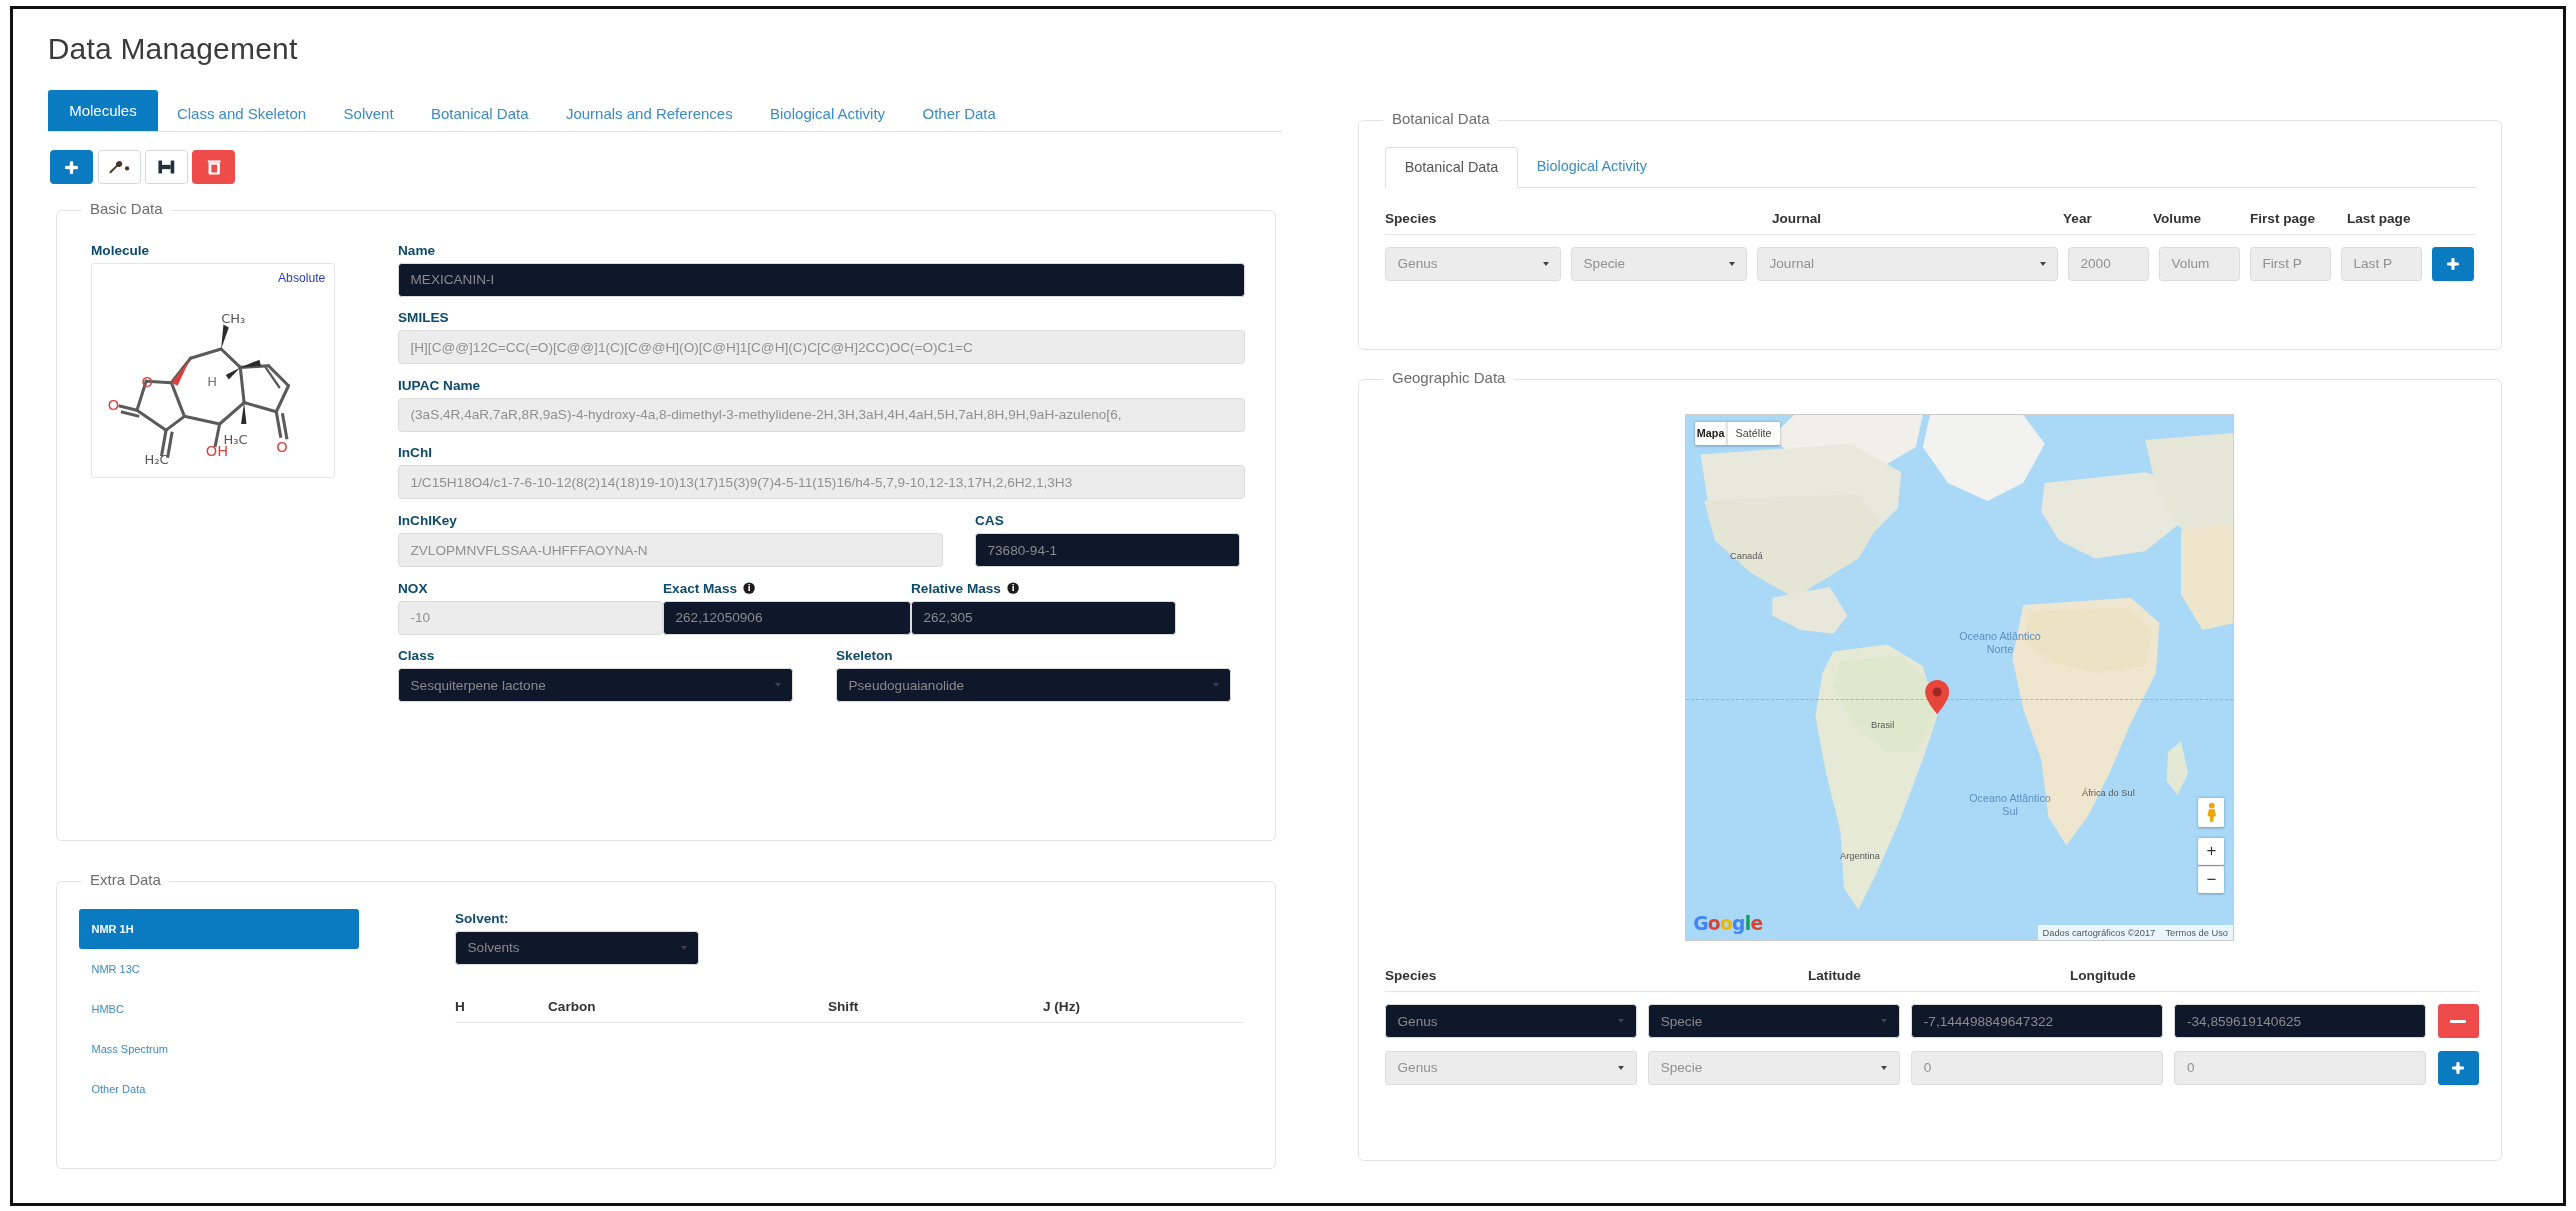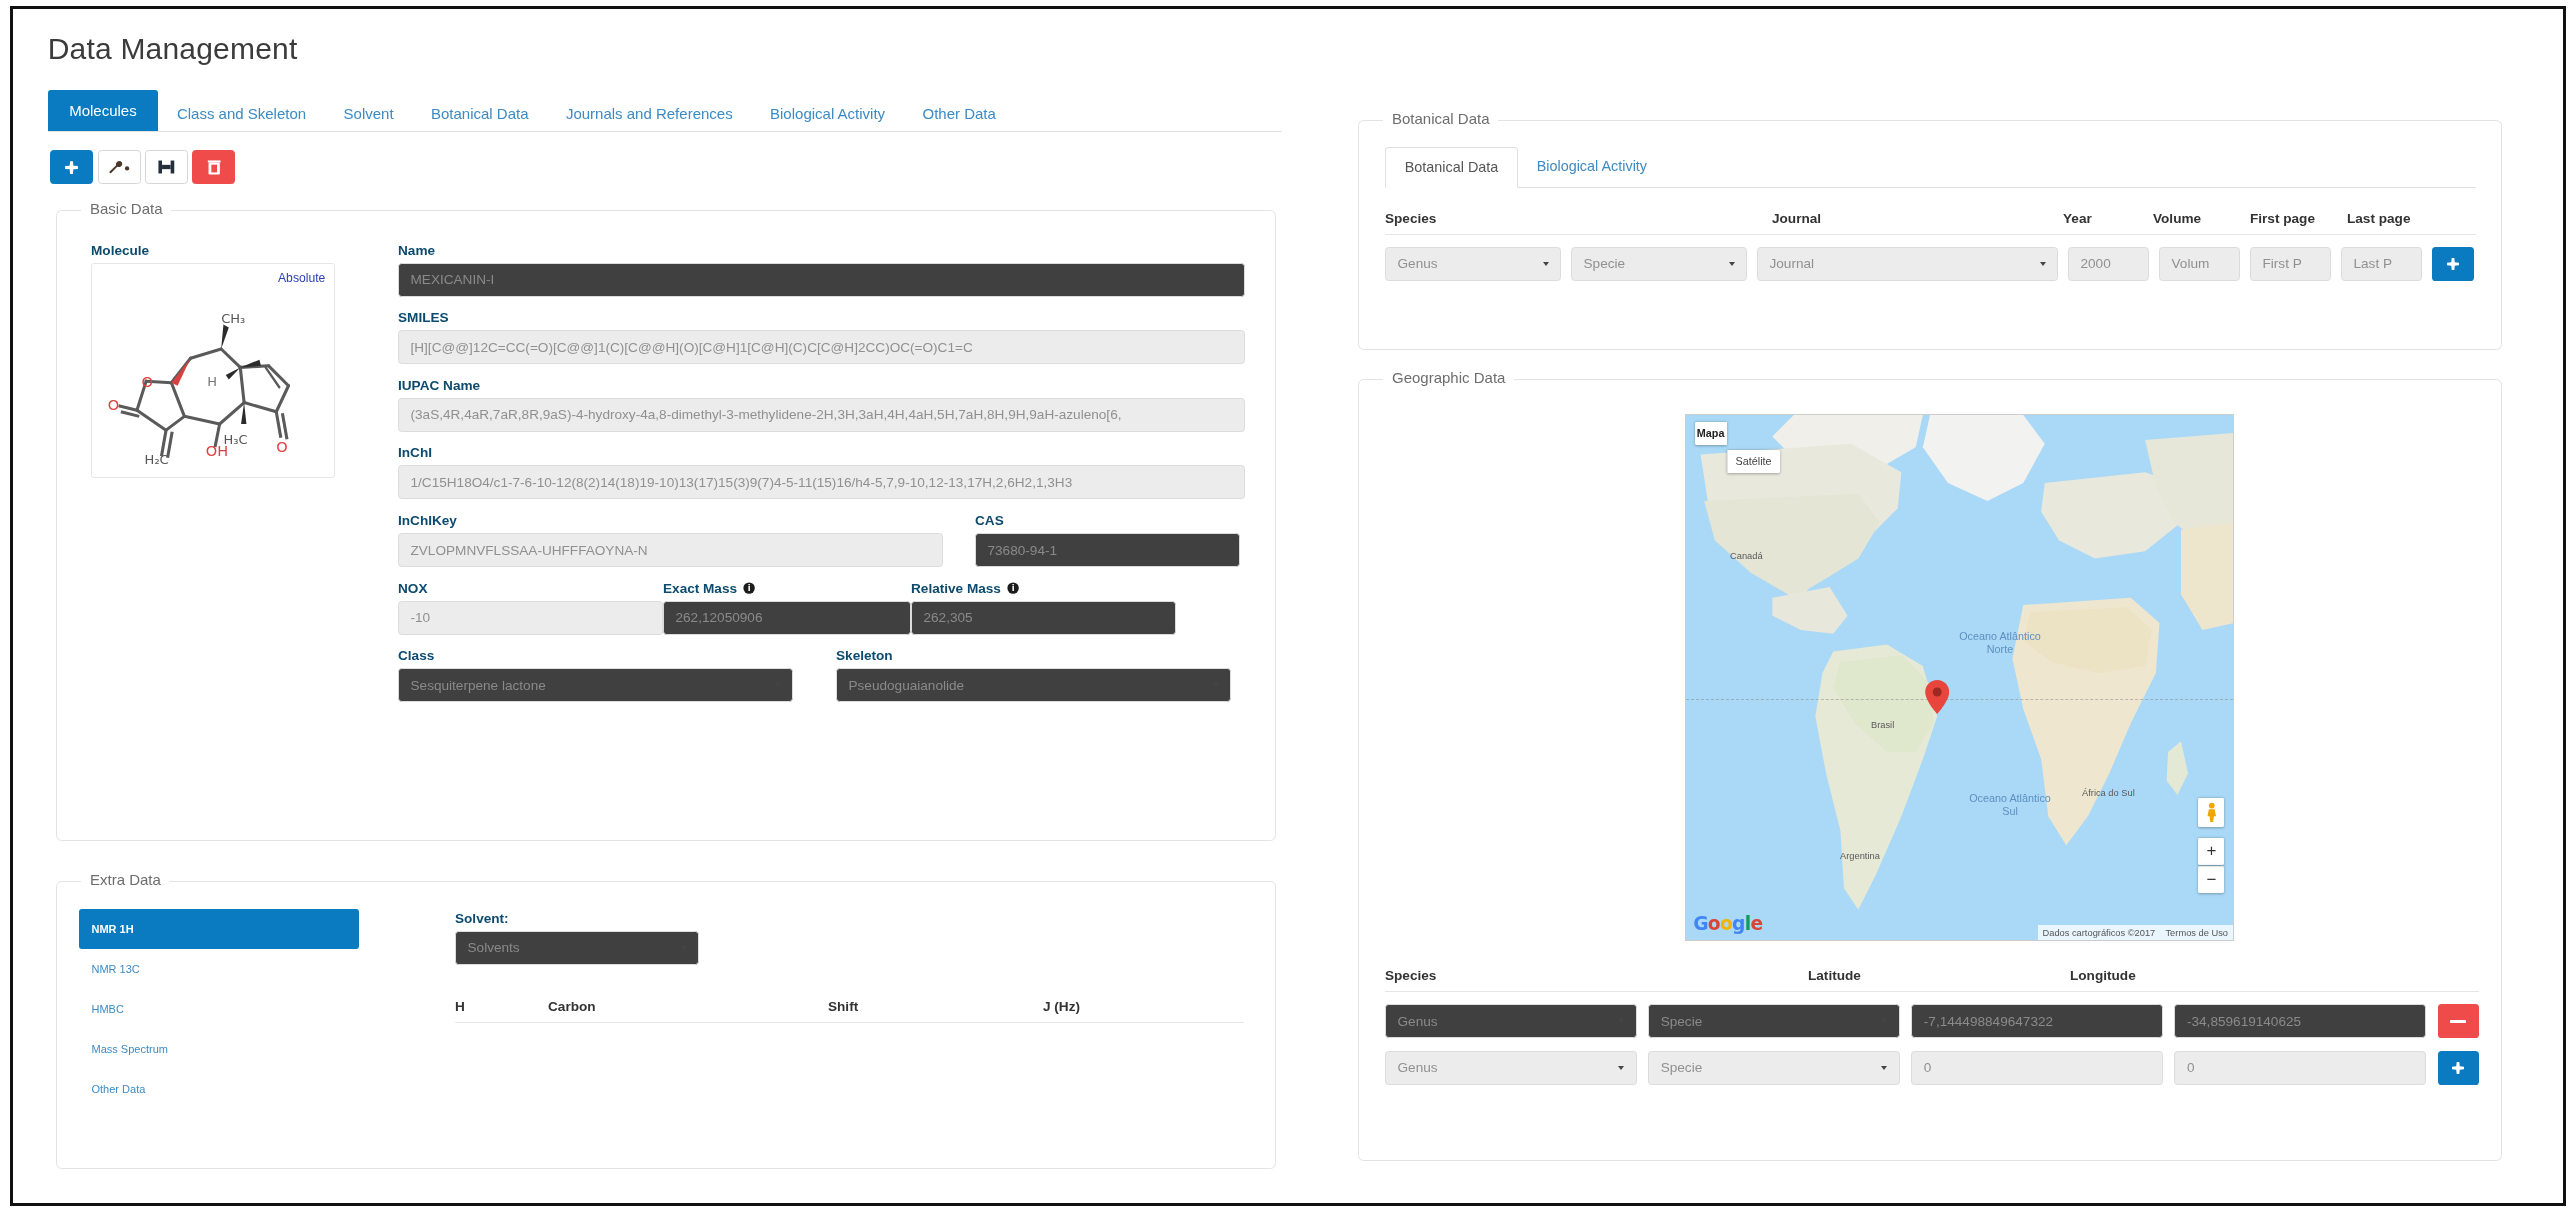--- a/index.html
+++ b/index.html
@@ -31,21 +31,21 @@
   .tbtn.red  { background:#ef4b4b; border-color:#ef4b4b; }
   .tbtn svg { display:block; }
 
   
   .panel { position:absolute; border:0.7px solid #e3e3e3; border-radius:5.7px; background:#fff; }
   .panel-legend { position:absolute; top:-10.8px; left:24.4px; background:#fff; padding:0 8.6px;
                   font-size:15px; color:#6d6d6d; }
 
   
   .flabel { font-size:13.6px; color:#0c4a6e; font-weight:bold; margin-bottom:5px; display:block; }
-  .fld { width:100%; height:34px; border:0.7px solid #dcdcdc; border-radius:3.6px; background:#404040;
+  .fld { width:100%; height:34px; border:0.7px solid #dcdcdc; border-radius:3.6px; background:#0f172a;
          font-size:13.6px; color:#8a8a8a; padding:0 11.5px; display:flex; align-items:center;
          font-family:"Liberation Sans", sans-serif; white-space:nowrap; overflow:hidden; }
   .fld.ro { background:#ececec; color:#909090; }
   .sel { position:relative; }
   .sel::after { content:""; position:absolute; right:11.5px; top:50%; transform:translateY(-50%);
                 border-left:3.6px solid transparent; border-right:3.6px solid transparent;
                 border-top:4.3px solid #444; }
   .fgroup { margin-bottom:13.6px; }
 
   
@@ -347,21 +347,21 @@
       <div class="ct-label" style="left:154px; top:436px;">Argentina</div>
       <div class="ct-label" style="left:396px; top:373px;">África do Sul</div>
 
       <svg width="24.4" height="34" viewBox="0 0 24 34" style="position:absolute; left:239px; top:265px;">
         <path d="M12 0C5.4 0 0 5.4 0 12c0 9 12 22 12 22s12-13 12-22C24 5.4 18.6 0 12 0z" fill="#e8453c"></path>
         <circle cx="12" cy="12" r="4.5" fill="#9c2a22"></circle>
       </svg>
 
       <div style="position:absolute; left:8.6px; top:7.2px; display:flex;">
         <div class="map-ctrl" style="position:relative; width:32px; height:23px; border-radius:1.4px 0 0 1.4px; font-weight:bold; color:#222;">Mapa</div>
-        <div class="map-ctrl" style="position:relative; width:53px; height:23px; border-radius:0 1.4px 1.4px 0; border-left:0.7px solid #e2e2e2;margin-top:28px;">Satélite</div>
+        <div class="map-ctrl" style="position:relative; width:53px; height:23px; border-radius:0 1.4px 1.4px 0; border-left:0.7px solid #e2e2e2;">Satélite</div>
       </div>
 
       <div class="map-ctrl" style="right:8.6px; top:383px; width:26px; height:29px;">
         <svg width="11.5" height="20" viewBox="0 0 16 28">
           <circle cx="8" cy="5" r="4" fill="#f0a500"></circle>
           <path d="M4 10h8l2 10h-3l-1 8H6l-1-8H2z" fill="#f0a500"></path>
         </svg>
       </div>
 
       <div class="map-ctrl" style="right:8.6px; top:423px; width:26px; height:27px; font-size:17px; color:#333;">+</div>

